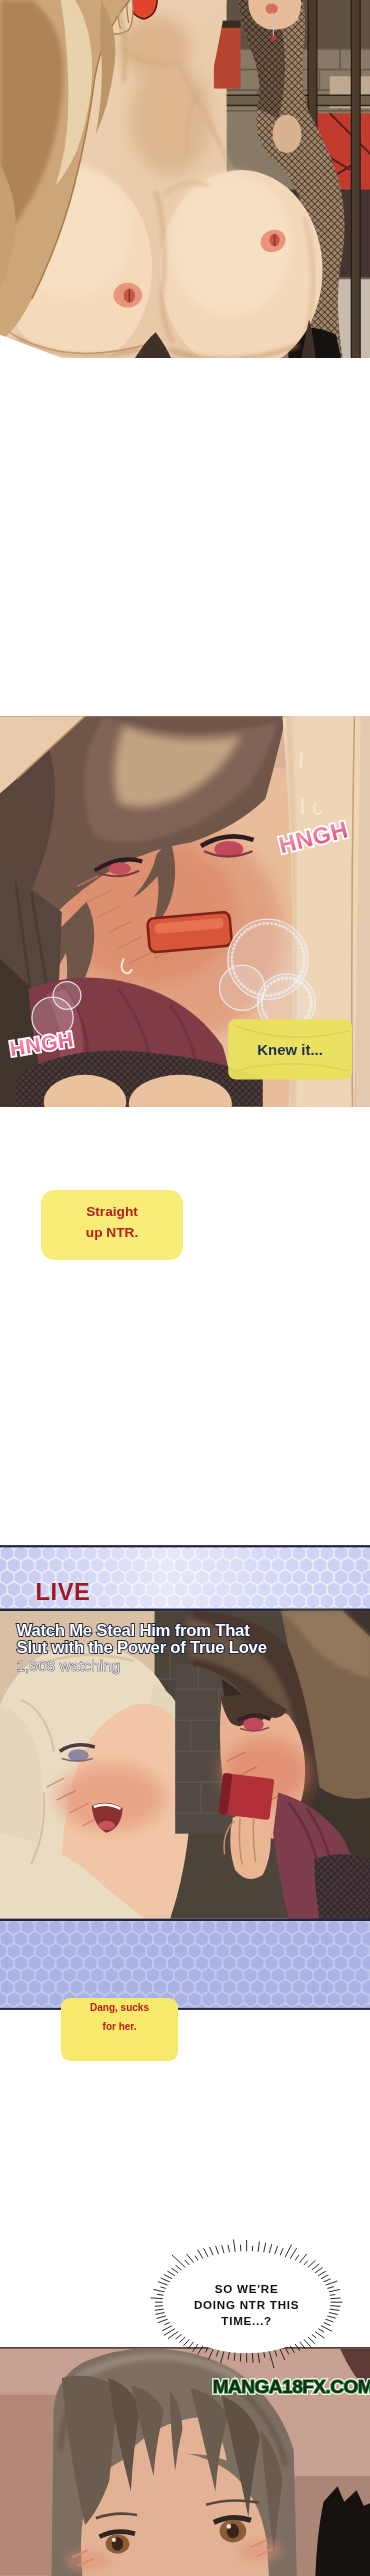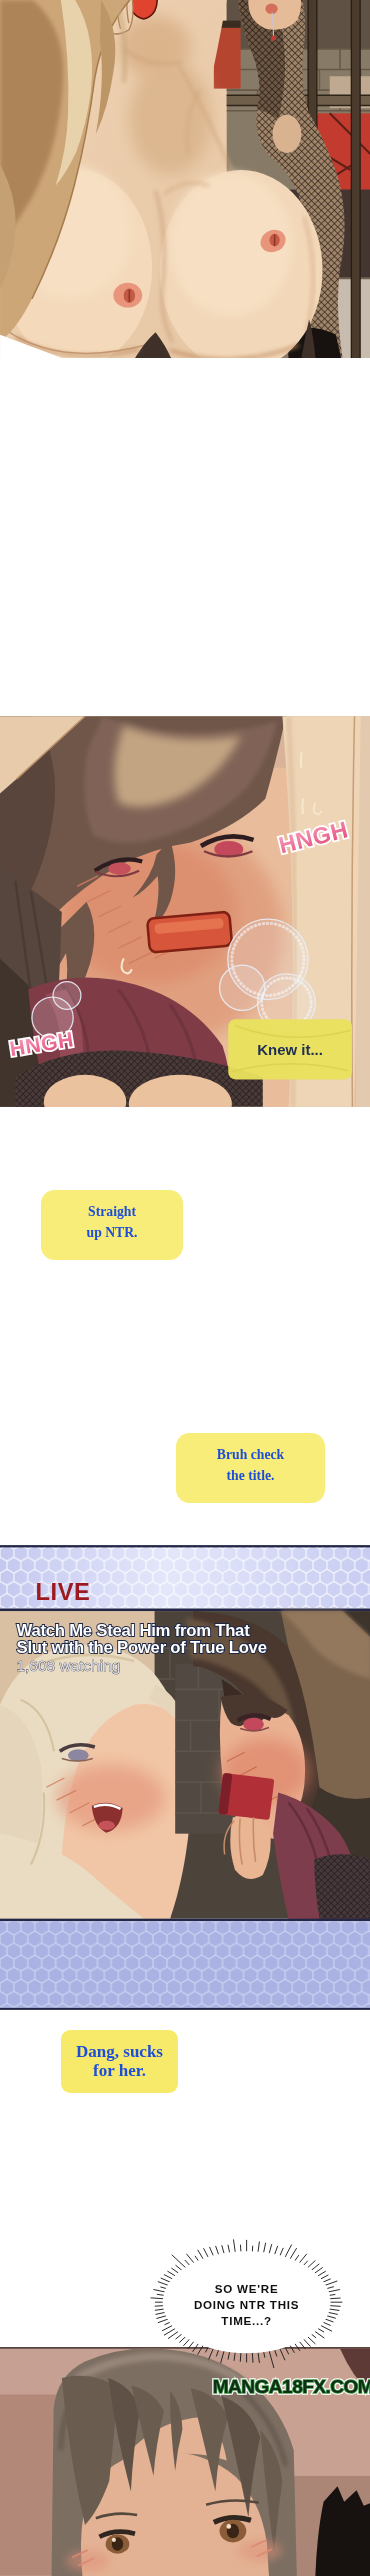--- a/index.html
+++ b/index.html
@@ -1,18 +1,18 @@
 <!DOCTYPE html>
 <html style="font-size:8.2px"><head>
 <meta charset="utf-8">
 <style>
 html,body{margin:0;padding:0;background:#ffffff;}
 #page{position:relative;width:371px;height:2576px;background:#ffffff;overflow:hidden;font-family:"Liberation Sans",sans-serif;}
 .abs{position:absolute;}
-.chat{position:absolute;color:#1d4ed8;font-weight:bold;text-align:center;font-family:Liberation Serif, serif;}
+.chat{position:absolute;color:#b91c1c;font-weight:bold;text-align:center;font-family:Liberation Sans, sans-serif;}
 </style>
 </head>
 <body>
 <div id="page">
 
 <div class="abs" style="left:0;top:0;width:371px;height:358px;">
 <svg width="371" height="358" viewBox="0 0 720 695">
 <defs>
   <filter id="b8" x="-30%" y="-30%" width="160%" height="160%">
             <feGaussianBlur stdDeviation="8"></feGaussianBlur>
@@ -222,21 +222,20 @@
 </g>
 
 <rect x="443" y="588" width="240" height="117" rx="14" fill="#e9e15e" fill-opacity="0.96"></rect>
 <path d="M455 600 Q560 640 680 610" stroke="#d8cf4a" stroke-width="3" fill="none" opacity="0.8"></path>
 <path d="M450 690 Q560 660 676 688" stroke="#d8cf4a" stroke-width="3" fill="none" opacity="0.8"></path>
 <text x="563" y="657" text-anchor="middle" font-size="29" font-weight="bold" fill="#1d2f55">Knew it...</text>
 </svg>
 </div>
 
 <div class="chat" style="left:41px;top:1190px;width:142px;height:70px;background:#f9ed79;border-radius:13.4px;font-size:13.7px;line-height:20.6px;padding-top:12.4px;box-sizing:border-box;">Straight<br>up NTR.</div>
-<div class="chat" style="left:176px;top:1433px;width:149px;height:70px;background:#f9ed79;border-radius:13.4px;font-size:13.7px;line-height:20.6px;padding-top:12.4px;box-sizing:border-box;">Bruh check<br>the title.</div>
 
 <div class="abs" style="left:0;top:1545px;width:306px;height:465px;">
 <svg width="371" height="465" viewBox="0 0 720 902">
 <defs>
   <filter id="d8" x="-30%" y="-30%" width="160%" height="160%">
             <feGaussianBlur stdDeviation="8"></feGaussianBlur>
           </filter>
   <filter id="d16" x="-40%" y="-40%" width="180%" height="180%">
             <feGaussianBlur stdDeviation="16"></feGaussianBlur>
           </filter>
@@ -331,21 +330,21 @@
 <text x="32" y="177" font-size="32.5" font-weight="bold" fill="#ffffff" stroke="#1c2746" stroke-width="3.6" paint-order="stroke" letter-spacing="-0.5">Watch Me Steal Him from That</text>
 <text x="32" y="210" font-size="32.5" font-weight="bold" fill="#ffffff" stroke="#1c2746" stroke-width="3.6" paint-order="stroke" letter-spacing="-0.5">Slut with the Power of True Love</text>
 <text x="32" y="244" font-size="30" fill="#dcdce4" stroke="#232a47" stroke-width="1.2" paint-order="stroke">1,608 watching</text>
 <rect x="0" y="725" width="720" height="5" fill="#232747"></rect>
 <rect x="0" y="730" width="720" height="168" fill="#a9b2e2"></rect>
 <rect x="0" y="730" width="720" height="168" fill="url(#hexB)"></rect>
 <rect x="0" y="898" width="720" height="4" fill="#232747"></rect>
 </svg>
 </div>
 
-<div class="chat" style="left:61px;top:1998px;width:117px;height:63px;background:#f7ea6b;border-radius:9.3px;font-size:17px;line-height:19px;padding-top:12px;box-sizing:border-box;margin-top:32px;">Dang, sucks<br>for her.</div>
+<div class="chat" style="left:61px;top:1998px;width:117px;height:63px;background:#f7ea6b;border-radius:9.3px;font-size:10px;line-height:19px;box-sizing:border-box;">Dang, sucks<br>for her.</div>
 
 <div class="abs" style="left:0;top:2347px;width:371px;height:229px;">
 <svg width="371" height="229" viewBox="0 0 720 444">
 <defs>
   <filter id="e8" x="-30%" y="-30%" width="160%" height="160%">
             <feGaussianBlur stdDeviation="8"></feGaussianBlur>
           </filter>
   <filter id="e4" x="-30%" y="-30%" width="160%" height="160%">
             <feGaussianBlur stdDeviation="4"></feGaussianBlur>
           </filter>

